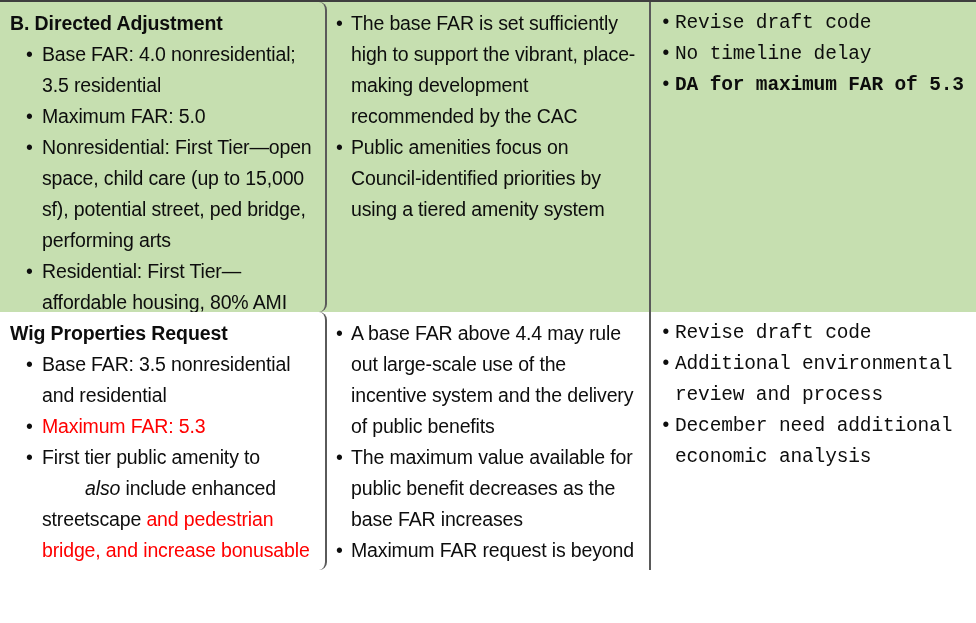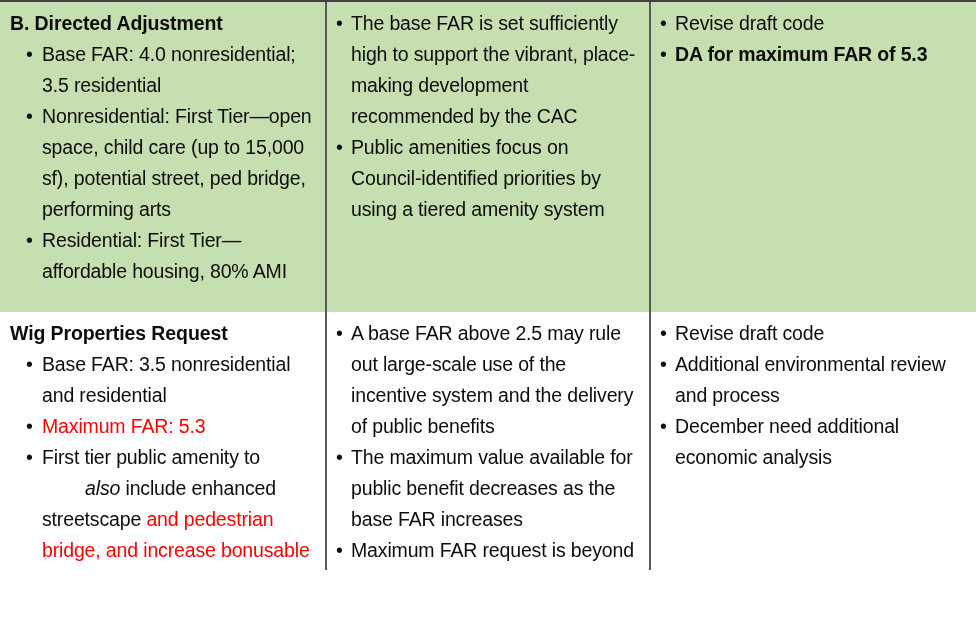--- a/index.html
+++ b/index.html
@@ -32,23 +32,23 @@
   .row-white {
     background: #ffffff;
     height: 258px;
   }
   .cell {
     box-sizing: border-box;
     position: relative;
     padding: 6px 10px 4px 8px;
     overflow: hidden;
   }
-  .cell-1 { width: 327px; border-right: 2px solid #5a5a5a; }
+  .cell-1 { width: 327px; border-right: 2px solid #5a5a5a; border-radius: 8px; }
   .cell-2 { width: 324px; border-right: 2px solid #5a5a5a; }
-  .cell-3 { width: 325px; }
+  .cell-3 { width: 325px; font-family: Liberation Mono, monospace; }
 
   .row-white .cell-1,
   .row-white .cell-2 { border-right: 2px solid #5a5a5a; }
 
   .hdr {
     font-weight: bold;
     font-size: 19.5px;
     line-height: 31px;
     color: #0d0d0d;
     letter-spacing: -0.1px;
@@ -95,49 +95,51 @@
 </style>
 </head>
 <body>
 
 <div id="table-root">
     <div class="row row-green">
       <div class="cell cell-1">
         <div class="hdr">B. Directed Adjustment</div>
         <ul class="bl indent">
           <li><span>Base FAR: 4.0 nonresidential; 3.5 residential</span></li>
+          <li><span>Maximum FAR: 5.0</span></li>
           <li><span>Nonresidential: First Tier—open space, child care (up to 15,000 sf), potential street, ped bridge, performing arts</span></li>
           <li><span>Residential: First Tier—affordable housing, 80% AMI</span></li>
         </ul>
       </div>
       <div class="cell cell-2">
         <ul class="bl flush">
           <li><span>The base FAR is set sufficiently high to support the vibrant, place-making development recommended by the CAC</span></li>
           <li><span>Public amenities focus on Council-identified priorities by using a tiered amenity system</span></li>
         </ul>
       </div>
       <div class="cell cell-3">
         <ul class="bl flush">
           <li><span>Revise draft code</span></li>
+          <li><span>No timeline delay</span></li>
           <li><span class="b">DA for maximum FAR of 5.3</span></li>
         </ul>
       </div>
     </div>
     <div class="row row-white">
       <div class="cell cell-1">
         <div class="hdr">Wig Properties Request</div>
         <ul class="bl indent">
           <li><span>Base FAR: 3.5 nonresidential and residential</span></li>
           <li><span class="red">Maximum FAR: 5.3</span></li>
           <li><span>First tier public amenity to </span><span class="it">also</span><span> include enhanced streetscape </span><span class="red">and pedestrian bridge, and increase bonusable FAR for child care to 15,000 sf</span></li>
         </ul>
       </div>
       <div class="cell cell-2">
         <ul class="bl flush">
-          <li><span>A base FAR above 2.5 may rule out large-scale use of the incentive system and the delivery of public benefits</span></li>
+          <li><span>A base FAR above 4.4 may rule out large-scale use of the incentive system and the delivery of public benefits</span></li>
           <li><span>The maximum value available for public benefit decreases as the base FAR increases</span></li>
           <li><span>Maximum FAR request is beyond environmental benefit</span></li>
         </ul>
       </div>
       <div class="cell cell-3">
         <ul class="bl flush">
           <li><span>Revise draft code</span></li>
           <li><span>Additional environmental review and process</span></li>
           <li><span>December need additional economic analysis</span></li>
         </ul>

